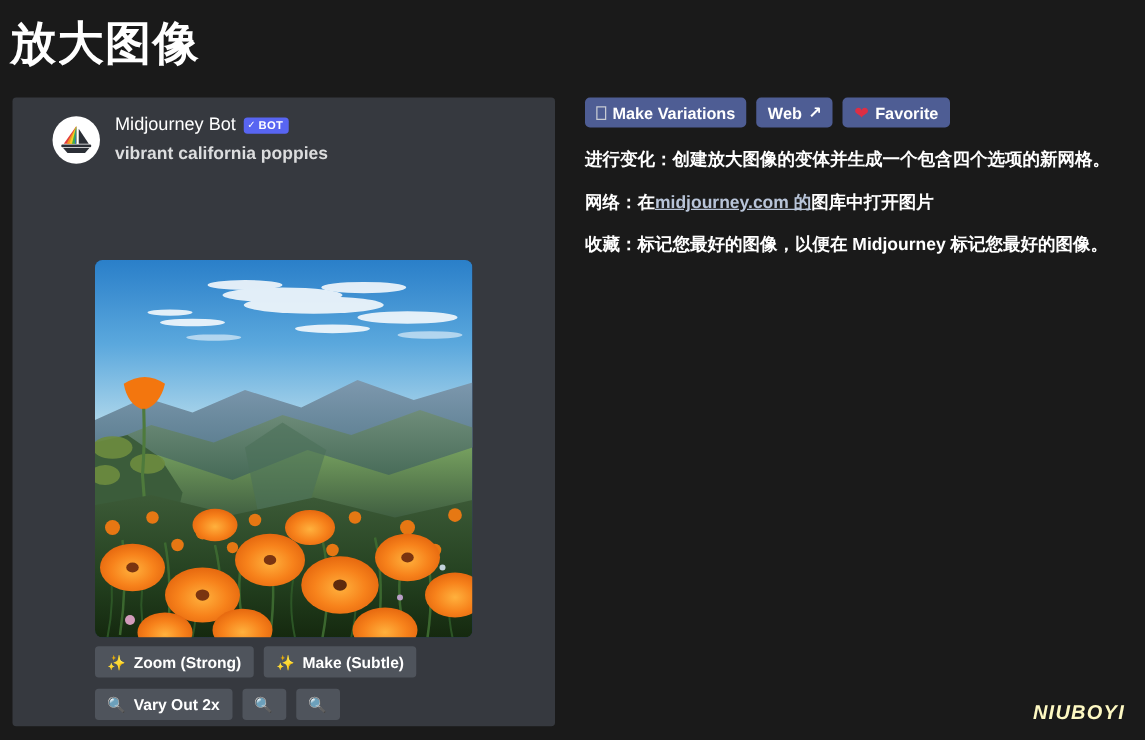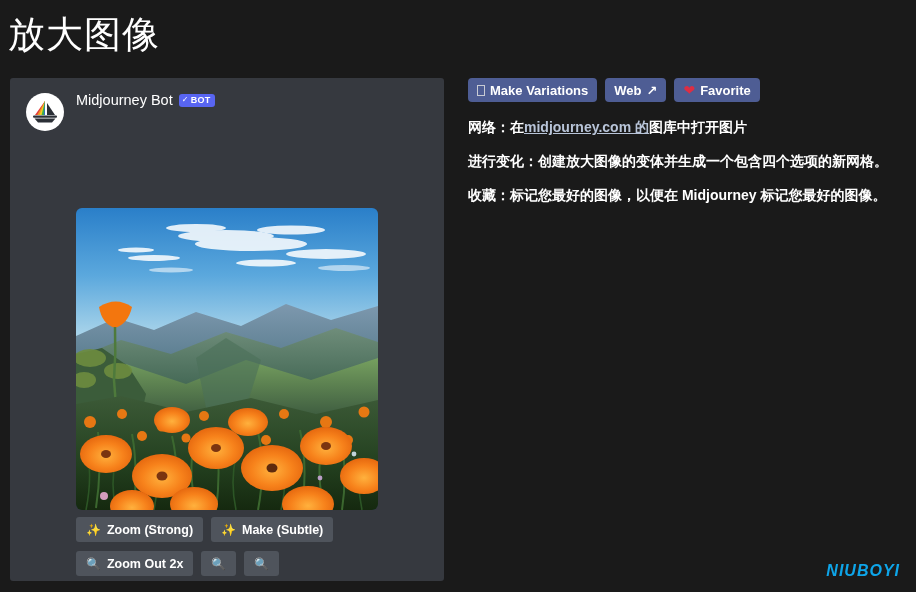--- a/index.html
+++ b/index.html
@@ -15,42 +15,42 @@
     color: #ffffff;
     position: relative;
   }
 
   
   #page-title {
     position: absolute;
     left: 8px;
     top: 12px;
     font-size: 37px;
-    font-weight: normal;
+    font-weight: bold;
     letter-spacing: 1px;
     color: #ffffff;
     line-height: 46px;
     white-space: nowrap;
   }
 
   
   #discord-panel {
     position: absolute;
     left: 10px;
     top: 78px;
     width: 434px;
     height: 503px;
     background: #36393f;
     border-radius: 3px;
     overflow: hidden;
   }
 
   #message-header {
     position: absolute;
-    left: 16px;
+    left: 32px;
     top: 12px;
     display: flex;
     align-items: flex-start;
   }
   #avatar {
     width: 38px;
     height: 38px;
     border-radius: 50%;
     background: #ffffff;
     flex: 0 0 auto;
@@ -186,21 +186,21 @@
   }
 
   
   #watermark {
     position: absolute;
     right: 16px;
     bottom: 12px;
     font-size: 16px;
     font-weight: bold;
     letter-spacing: 1px;
-    color: #0ea5e9;
+    color: #fef9c3;
     font-style: italic;
   }
 </style>
 </head>
 <body>
 
 <div id="page-title">放大图像</div>
 
 <div id="discord-panel">
 
@@ -220,20 +220,21 @@
       </svg>
     </div>
     <div id="header-text">
       <div class="name-row">
         <span id="bot-name">Midjourney Bot</span>
         <span id="bot-badge">
             <span class="check">✓</span>
             <span>BOT</span>
           </span>
       </div>
+      <div id="prompt-text">vibrant california poppies</div>
     </div>
   </div>
 
   <div id="generated-image">
     <svg viewBox="0 0 302 302" preserveAspectRatio="none" aria-hidden="true">
       <defs>
         <linearGradient id="sky" x1="0" y1="0" x2="0" y2="1">
           <stop offset="0%" stop-color="#2a7fc9"></stop>
           <stop offset="45%" stop-color="#5ba8dd"></stop>
           <stop offset="85%" stop-color="#a9d4ea"></stop>
@@ -376,21 +377,21 @@
     </button>
     <button class="d-btn">
       <span class="emj">✨</span>
       <span>Make (Subtle)</span>
     </button>
   </div>
 
   <div class="btn-row" id="row-zoom">
     <button class="d-btn">
       <span class="emj">🔍</span>
-      <span>Zoom Out 2x</span>
+      <span>Vary Out 2x</span>
     </button>
     <button class="d-btn">
       <span class="emj">🔍</span>
     </button>
     <button class="d-btn">
       <span class="emj">🔍</span>
     </button>
   </div>
 
 </div>
@@ -406,25 +407,25 @@
       <span>Web</span>
       <span>↗</span>
     </button>
     <button class="help-btn">
       <span class="heart-glyph">❤</span>
       <span>Favorite</span>
     </button>
   </div>
 
   <p class="help-para">
+    <span class="lbl">进行变化：</span><span>创建放大图像的变体并生成一个包含四个选项的新网格。</span>
+  </p>
+
+  <p class="help-para">
     <span class="lbl">网络：</span><span>在</span><a class="help-link" href="#">midjourney.com 的</a><span>图库中打开图片</span>
-  </p>
-
-  <p class="help-para">
-    <span class="lbl">进行变化：</span><span>创建放大图像的变体并生成一个包含四个选项的新网格。</span>
   </p>
 
   <p class="help-para">
     <span class="lbl">收藏：</span><span>标记您最好的图像，以便在 Midjourney 标记您最好的图像。</span>
   </p>
 </div>
 
 <div id="watermark">NIUBOYI</div>
 
 </body></html>

